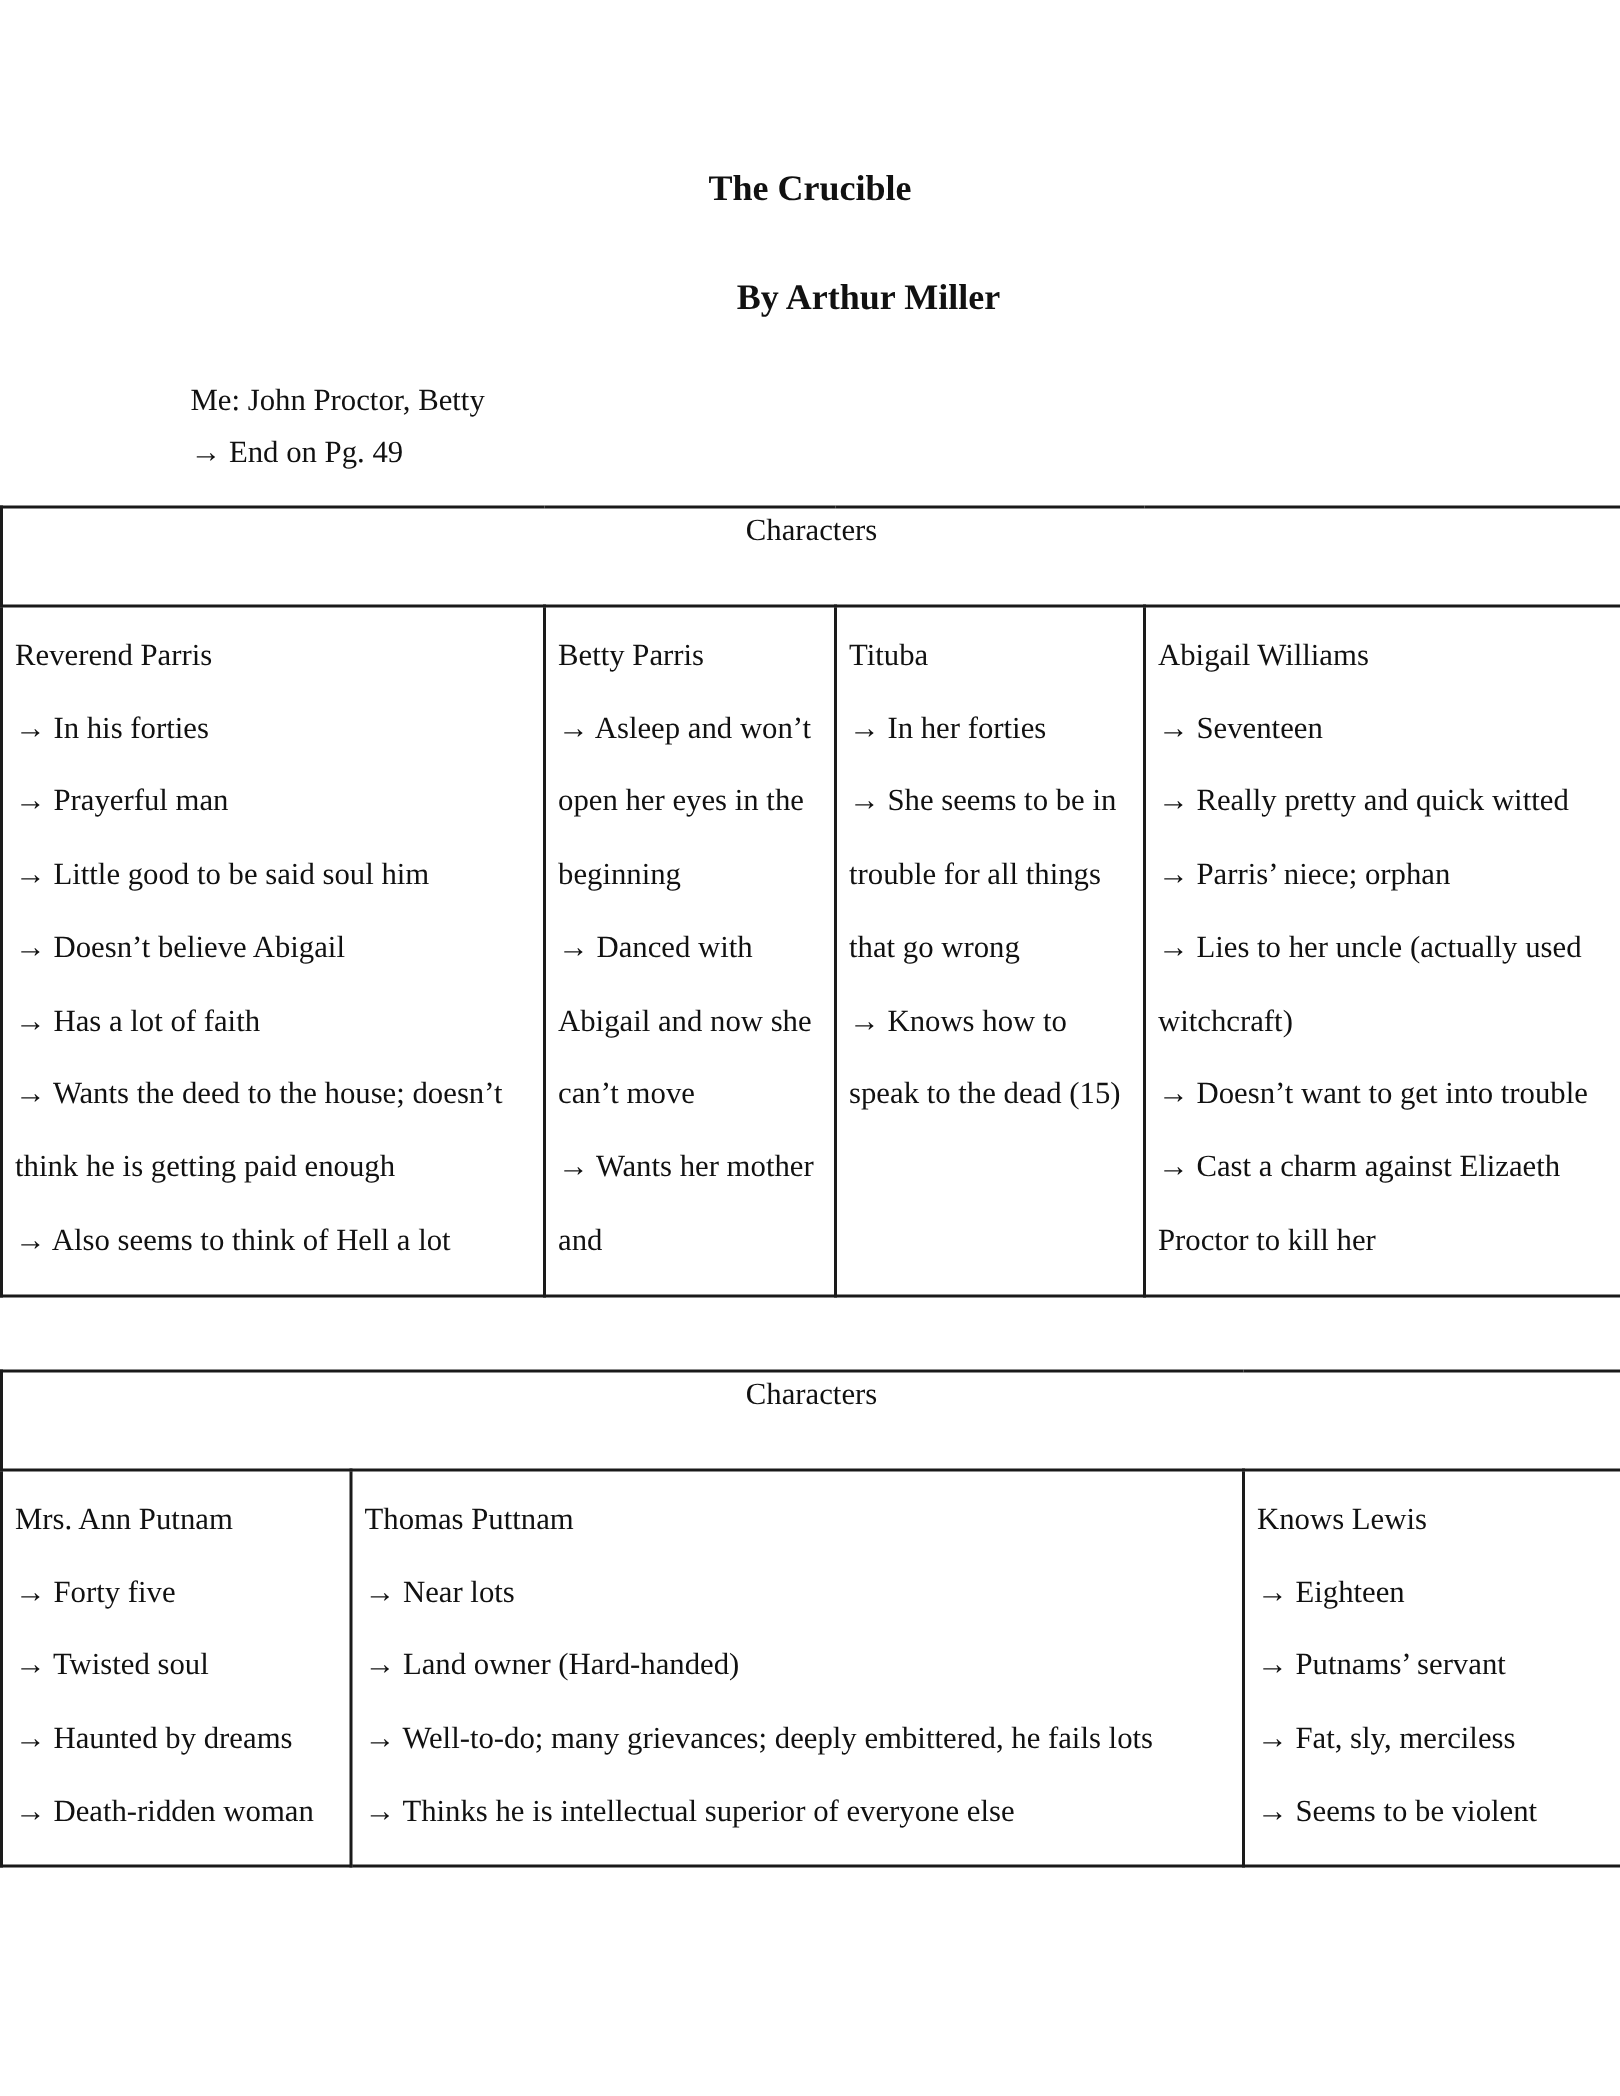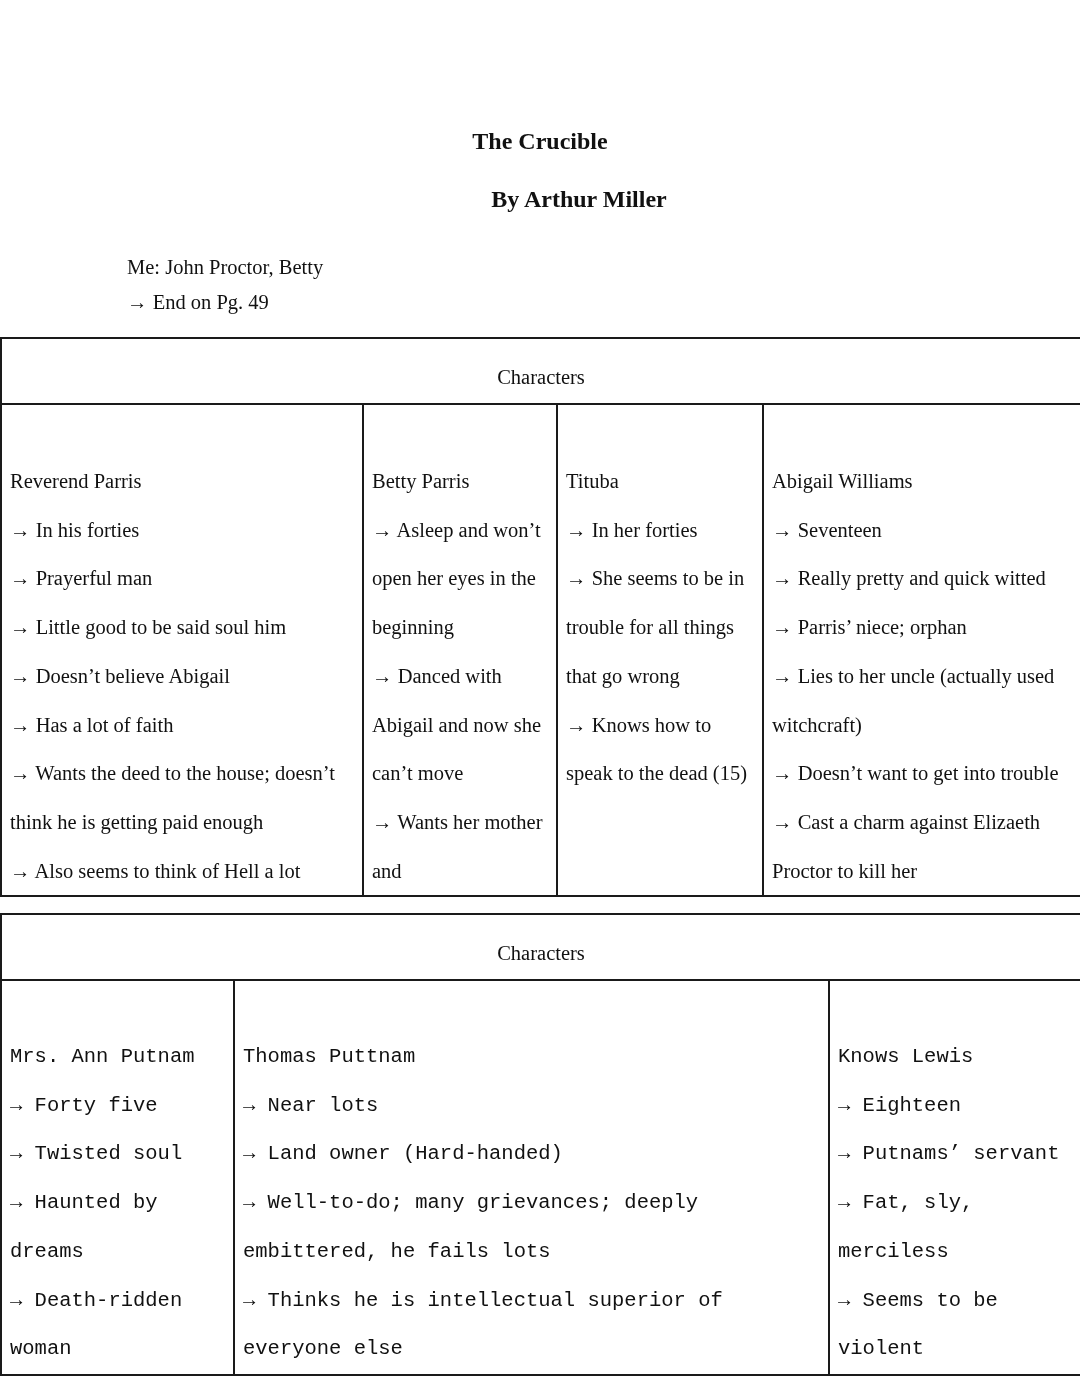--- a/index.html
+++ b/index.html
@@ -4,44 +4,44 @@
 <style>
   html, body { margin: 0; padding: 0; background: #ffffff; }
   body {
     width: 1080px; height: 1397px; position: relative; overflow: hidden;
     font-family: "Liberation Serif", "DejaVu Serif", serif; color: #111111;
   }
   .title {
     position: absolute; left: 0; width: 1080px; text-align: center;
     font-weight: bold; font-size: 24px; line-height: 30px;
   }
-  #t1 { top: 126px; }
+  #t1 { top: 111px; }
   #t2 { top: 184px; margin-left: 39px; }
   .note { position: absolute; left: 127px; font-size: 20.5px; line-height: 26px; }
   #n1 { top: 254px; }
   #n2 { top: 289px; }
 
   table.chars {
     position: absolute; left: 0; width: 1080px;
     border-collapse: collapse; table-layout: fixed;
     font-size: 20.5px;
   }
   table.chars td, table.chars th {
     border: 2px solid #1a1a1a; vertical-align: top; padding: 0;
   }
   table.chars th {
     font-weight: normal; text-align: center; height: 66px;
-    padding-top: 25px; box-sizing: border-box; line-height: 26px;
+    padding-top: 2px; box-sizing: border-box; line-height: 26px;
   }
-  .cell { padding: 20px 6px 0 8px; line-height: 48.7px; margin-top: 32px; }
+  .cell { padding: 8px 6px 0 8px; line-height: 48.7px; }
   .cell div { white-space: normal; }
   #tbl1 { top: 337px; }
   #tbl1 .body-row td { height: 458px; }
   #tbl2 { top: 913px; }
-  #tbl2 .body-row td { height: 262px; font-family: Liberation Mono, monospace; }
+  #tbl2 .body-row td { height: 262px; }
 </style>
 </head>
 <body>
 
 <div id="t1" class="title">The Crucible</div>
 <div id="t2" class="title">By Arthur Miller</div>
 <div id="n1" class="note">Me: John Proctor, Betty</div>
 <div id="n2" class="note">→ End on Pg. 49</div>
 
 <table id="tbl1" class="chars">

